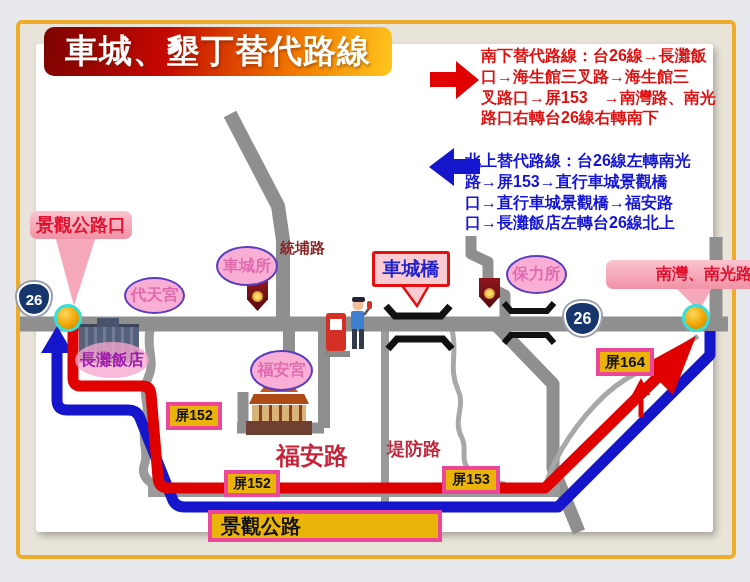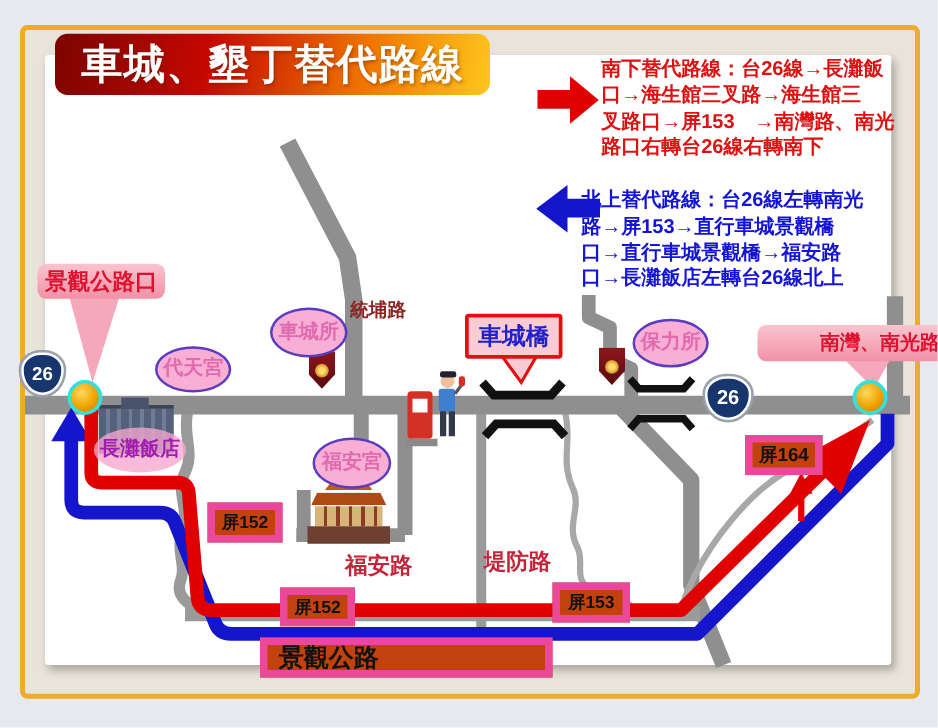--- a/index.html
+++ b/index.html
@@ -42,21 +42,21 @@
   .oval{border:2px solid #5a3cc0;border-radius:50%;background:#f9aed6;z-index:4;
         color:#e06aae;font-weight:bold;display:flex;align-items:center;justify-content:center;
         text-align:center;line-height:1.05;}
   .oval.noborder{border:none;background:rgba(246,166,206,.78);color:#a21caf;}
   
   .callout{background:linear-gradient(#fac4cf,#f191a6);border-radius:7px;z-index:5;
            color:#e0112e;font-weight:bold;display:flex;align-items:center;justify-content:center;}
   .bridgebox{background:#f9ccd4;border:3px solid #e21010;border-radius:3px;z-index:5;
              color:#2222cc;font-weight:bold;display:flex;align-items:center;justify-content:center;}
   
-  .signbox{background:#c2410c;border:6px solid #ec4899;z-index:4;color:#111;font-weight:bold;
+  .signbox{background:#eab308;border:4px solid #ec4899;z-index:4;color:#111;font-weight:bold;
            display:flex;align-items:center;justify-content:center;}
   .roadname{z-index:4;font-weight:bold;white-space:nowrap;}
   
   .shield{background:#17366e;border:2px solid #fff;box-shadow:0 0 0 2px #9aa0ac;z-index:5;
           border-radius:46% 46% 50% 50%/40% 40% 58% 58%;color:#fff;font-weight:bold;
           display:flex;align-items:center;justify-content:center;}
   
   .light{width:22px;height:22px;border-radius:50%;border:3px solid #38dfd8;z-index:5;
          background:radial-gradient(circle at 38% 32%,#ffd95e 0%,#f0a400 55%,#c87b00 100%);}
   
@@ -177,14 +177,14 @@
 <div class="abs callout" style="left:606px;top:260px;width:126px;height:29px;font-size:16px;padding-left:43px;">南灣、南光路口</div>
 <div class="abs bridgebox" style="left:372px;top:251px;width:72px;height:30px;font-size:19px;">車城橋</div>
 
 <div class="abs signbox" style="left:166px;top:402px;width:48px;height:20px;font-size:14px;">屏152</div>
 <div class="abs signbox" style="left:224px;top:470px;width:48px;height:19px;font-size:14px;">屏152</div>
 <div class="abs signbox" style="left:442px;top:466px;width:50px;height:20px;font-size:14px;text-align:center;">屏153</div>
 <div class="abs signbox" style="left:596px;top:348px;width:50px;height:20px;font-size:15px;">屏164</div>
 <div class="abs signbox" style="left:208px;top:510px;width:234px;height:32px;font-size:20px;justify-content:flex-start;padding-left:9px;box-sizing:border-box;">景觀公路</div>
 
 <div class="abs roadname" style="left:280px;top:239px;font-size:15px;color:#8b2424;">統埔路</div>
-<div class="abs roadname" style="left:276px;top:440px;font-size:18px;color:#c4243a;">福安路</div>
+<div class="abs roadname" style="left:276px;top:440px;font-size:24px;color:#c4243a;">福安路</div>
 <div class="abs roadname" style="left:387px;top:437px;font-size:18px;color:#c4243a;">堤防路</div>
 
 </body></html>

